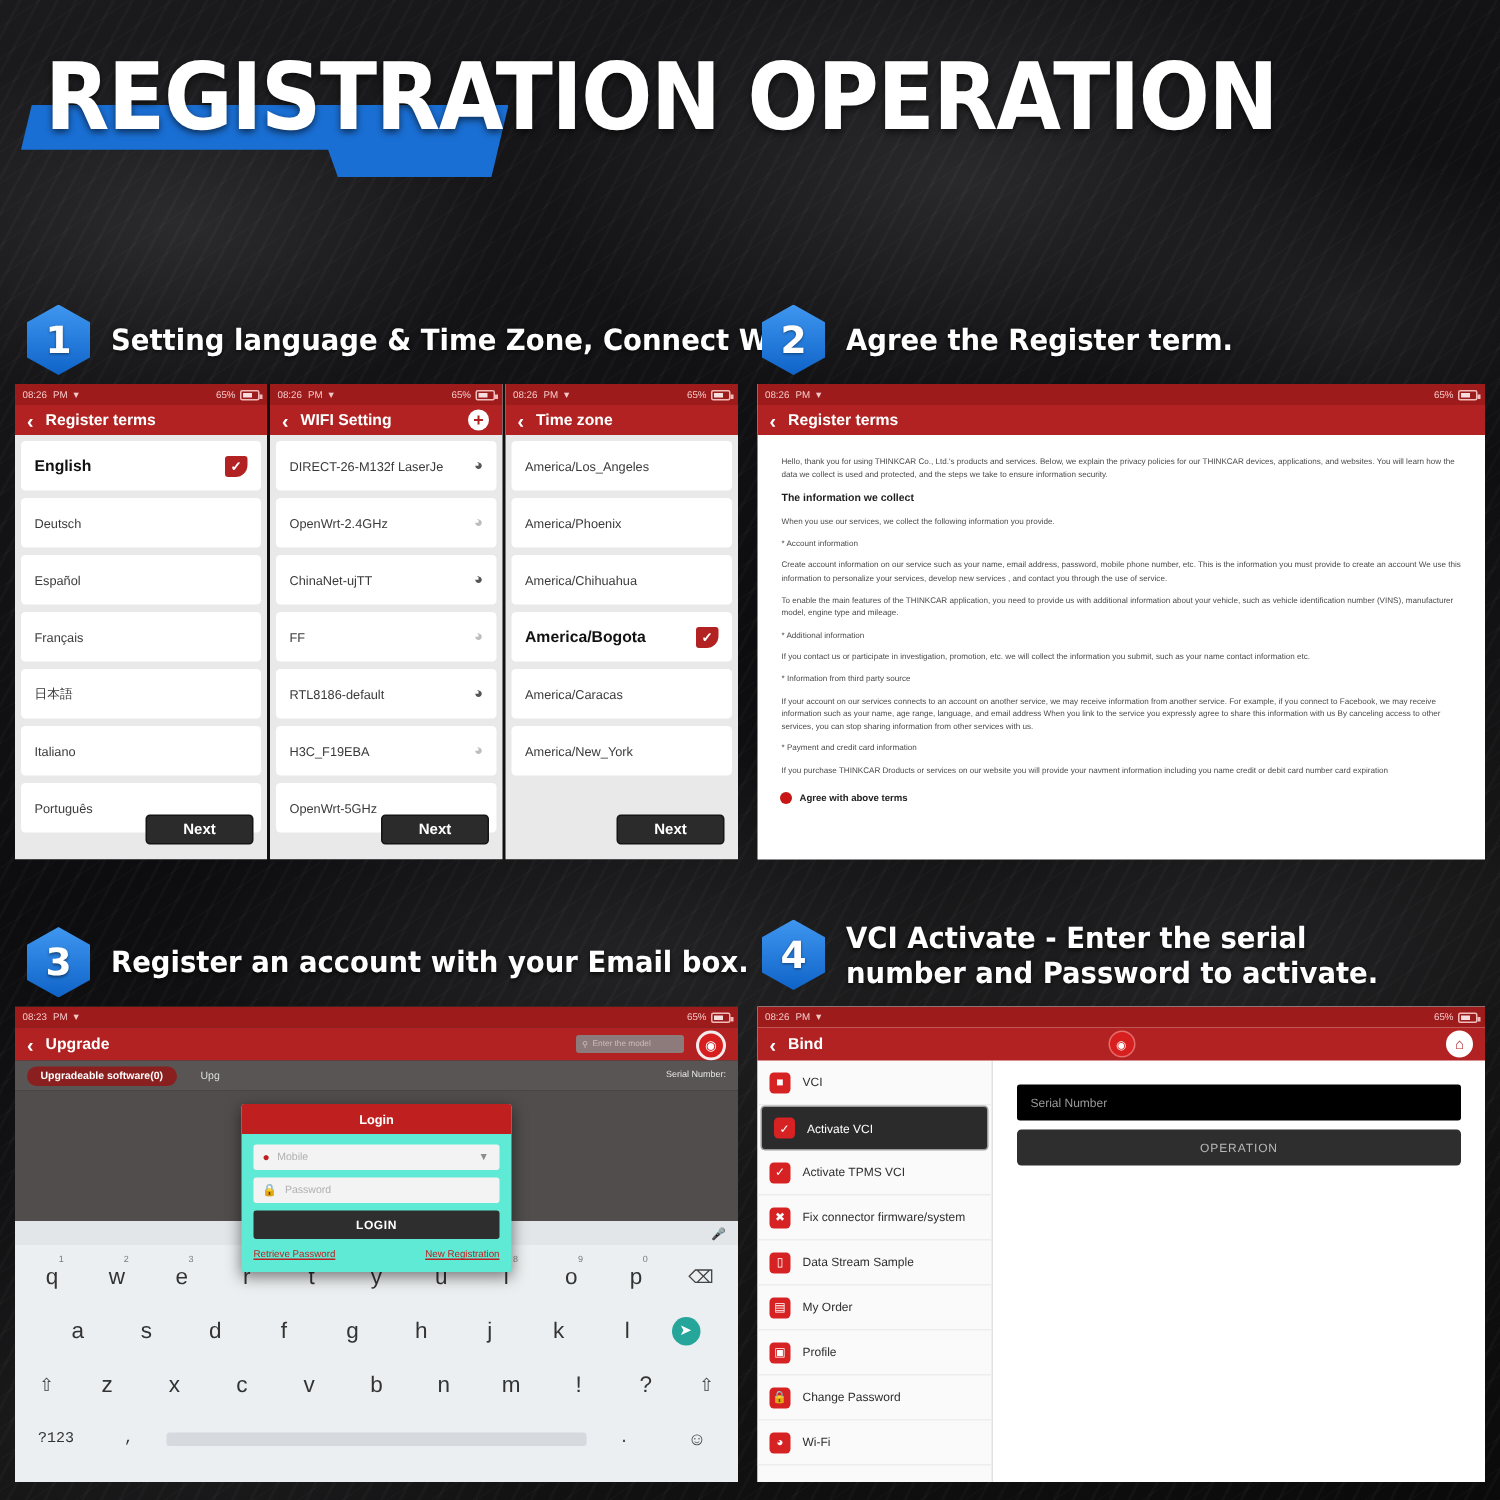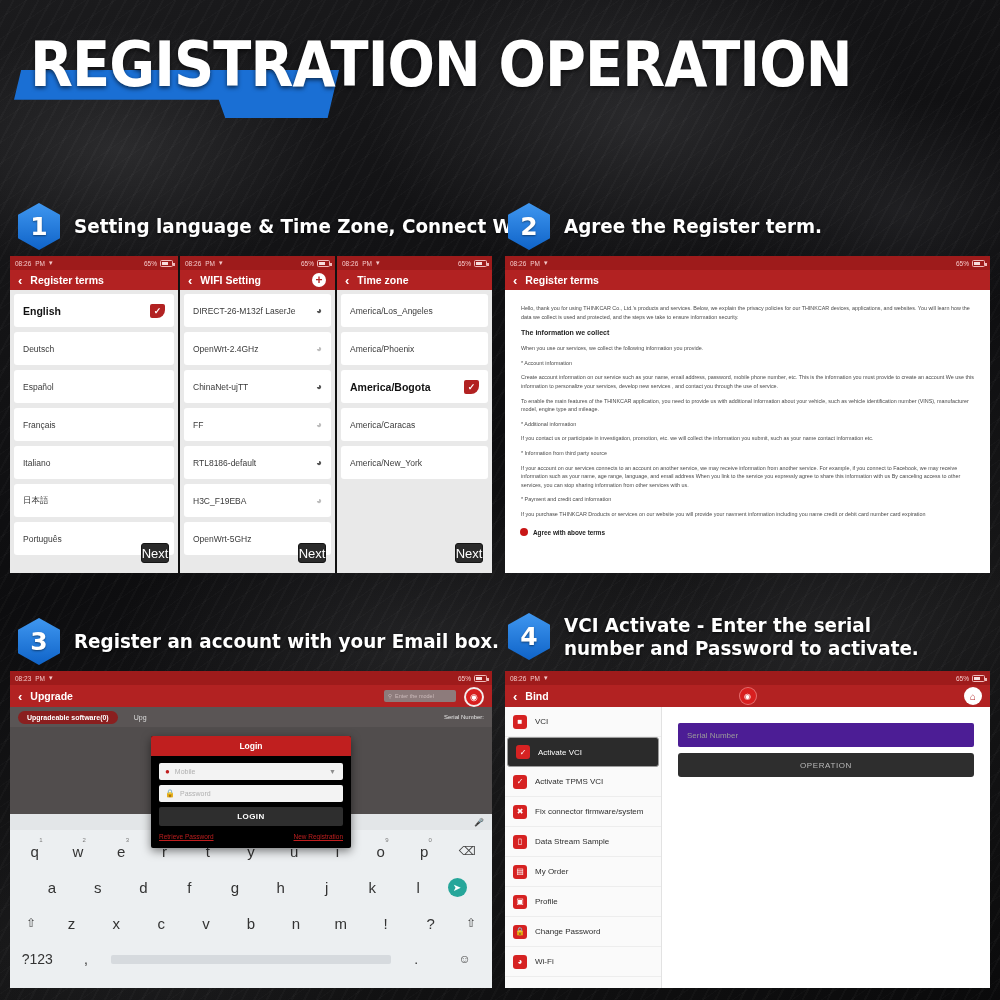--- a/index.html
+++ b/index.html
@@ -100,24 +100,25 @@
   }
   .row.sel{ font-size:10.5px; font-weight:700; color:#111; }
   .check{
     width:15px;height:14px;background:#b22222;color:#fff;
     border-radius:2px 2px 8px 2px;
     display:flex;align-items:center;justify-content:center;font-size:9px;
   }
   .wifi-ico{ color:#555; font-size:10px; }
   .wifi-ico.weak{ color:#bdbdbd; }
   .nextbtn{
-    position:absolute; right:9px; bottom:10px; width:28px; height:20px;
+    position:absolute; right:9px; bottom:10px; width:72px; height:20px;
     background:#2b2b2b; color:#fff; border-radius:3px;
-    font-size:13px; display:flex; align-items:center; justify-content:center;
+    font-size:10px; display:flex; align-items:center; justify-content:center;
     border:1px solid #151515;
+    font-weight:bold;
   }
   .plus-btn{
     position:absolute; right:9px; top:3px;
     width:14px;height:14px;border-radius:50%;
     background:#fff;color:#b22222;font-size:12px;font-weight:700;
     display:flex;align-items:center;justify-content:center;line-height:1;
   }
 
   
   #p2{ left:505px; top:256px; width:485px; height:317px; }
@@ -147,21 +148,21 @@
     background:#8d7b7b; border-radius:2px; display:flex; align-items:center; gap:3px; padding:0 4px;
     font-size:5.5px; color:#cdbcbc;
   }
   .camera-btn{
     position:absolute; right:8px; top:2px; width:20px;height:20px;border-radius:50%;
     background:#d81f1f; border:2px solid #f2eded;
     display:flex;align-items:center;justify-content:center; color:#fff; font-size:9px;
   }
   .login-dialog{
     position:absolute; left:50%; transform:translateX(-50%); top:9px;
-    width:200px; background:#000000; border-radius:2px; overflow:hidden;
+    width:180px; background:#5eead4; border-radius:2px; overflow:hidden;
     box-shadow:0 3px 10px rgba(0,0,0,.5); z-index:5;
   }
   .ld-head{ background:#c01f1f; color:#fff; text-align:center; font-size:8.5px; padding:5px 0; font-weight:700;}
   .ld-body{ padding:7px 8px 8px 8px; }
   .ld-field{
     height:17px; background:#f3f3f3; border-radius:2px; margin-bottom:5px;
     display:flex; align-items:center; padding:0 6px; gap:5px;
     font-size:7px; color:#b0b0b0; position:relative;
   }
   .ld-field .fi{ color:#c01f1f; font-size:8px; }
@@ -187,21 +188,21 @@
     font-size:15px; color:#333; position:relative; font-family:"Liberation Sans",sans-serif;
   }
   .key sup{ position:absolute; top:1px; right:31%; font-size:6px; color:#7b7b7b; }
   .key.ico{ font-size:12px; color:#444; }
   .key.enter{ flex:0 0 30px; }
   .enter-circ{
     width:19px;height:19px;border-radius:50%;background:#26a69a;color:#fff;
     display:flex;align-items:center;justify-content:center;font-size:10px;
   }
   .key.shift{ flex:0 0 34px; }
-  .key.small{ font-size:14px; }
+  .key.small{ font-size:10px;font-family:Liberation Mono, monospace; }
   .key.space{ flex:6; }
   .spacebar{ height:9px; width:100%; background:#d6dade; border-radius:2px; }
 
   
   #p4{ left:505px; top:671px; width:485px; height:317px; }
   #p4 .navbar{ height:22px; justify-content:flex-start; }
   .nav-cam{
     position:absolute; left:50%; transform:translateX(-50%); top:2px;
     width:18px;height:18px;border-radius:50%;background:#d81f1f;
     display:flex;align-items:center;justify-content:center;color:#fff;font-size:8px;
@@ -220,21 +221,21 @@
   .side-item.active{
     background:#2b2b2b; color:#fff; border:1.5px solid #9c9c9c; border-radius:3px;
     height:30px; margin:0 2px;
   }
   .sq-ico{
     width:14px;height:14px;flex:0 0 14px;border-radius:3px;background:#d62222;
     display:flex;align-items:center;justify-content:center;color:#fff;font-size:8px;
   }
   .p4-main{ flex:1; padding:16px 16px 0 16px; }
   .p4-field{
-    height:24px; background:#4c1d95; border-radius:2px; margin-bottom:6px;
+    height:24px; background:#000000; border-radius:2px; margin-bottom:6px;
     display:flex; align-items:center; padding:0 9px; font-size:8px; color:#9a9a9a;
   }
   .p4-activate{
     height:24px; background:#2e2e2e; color:#b9b9b9; border-radius:3px;
     display:flex;align-items:center;justify-content:center;
     font-size:8px; letter-spacing:.6px; margin-top:2px;
   }
 </style>
 </head>
 <body>
@@ -289,24 +290,24 @@
       <div class="row">
           <span>Deutsch</span>
         </div>
       <div class="row">
           <span>Español</span>
         </div>
       <div class="row">
           <span>Français</span>
         </div>
       <div class="row">
+          <span>日本語</span>
+        </div>
+      <div class="row">
           <span>Italiano</span>
-        </div>
-      <div class="row">
-          <span>日本語</span>
         </div>
       <div class="row">
           <span>Português</span>
         </div>
     </div>
     <div class="nextbtn">Next</div>
   </div>
 
   <div class="col" style="left:170px;width:155px;">
     <div class="statusbar">
@@ -372,20 +373,23 @@
     <div class="navbar">
       <span class="back">‹</span>
       <span class="navtitle">Time zone</span>
     </div>
     <div class="list">
       <div class="row">
           <span>America/Los_Angeles</span>
         </div>
       <div class="row">
           <span>America/Phoenix</span>
+        </div>
+      <div class="row">
+          <span>America/Chihuahua</span>
         </div>
       <div class="row sel">
           <span>America/Bogota</span>
           <span class="check">✓</span>
         </div>
       <div class="row">
           <span>America/Caracas</span>
         </div>
       <div class="row">
           <span>America/New_York</span>

